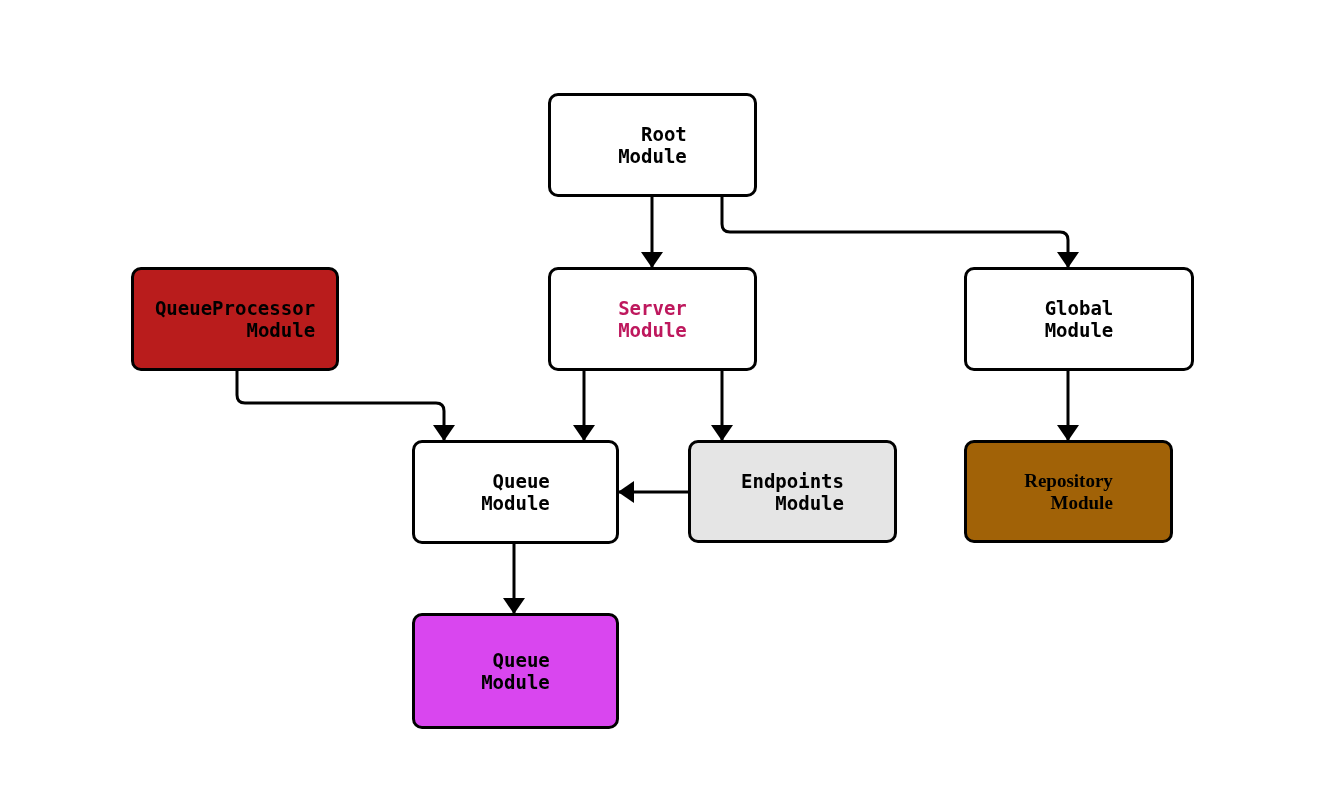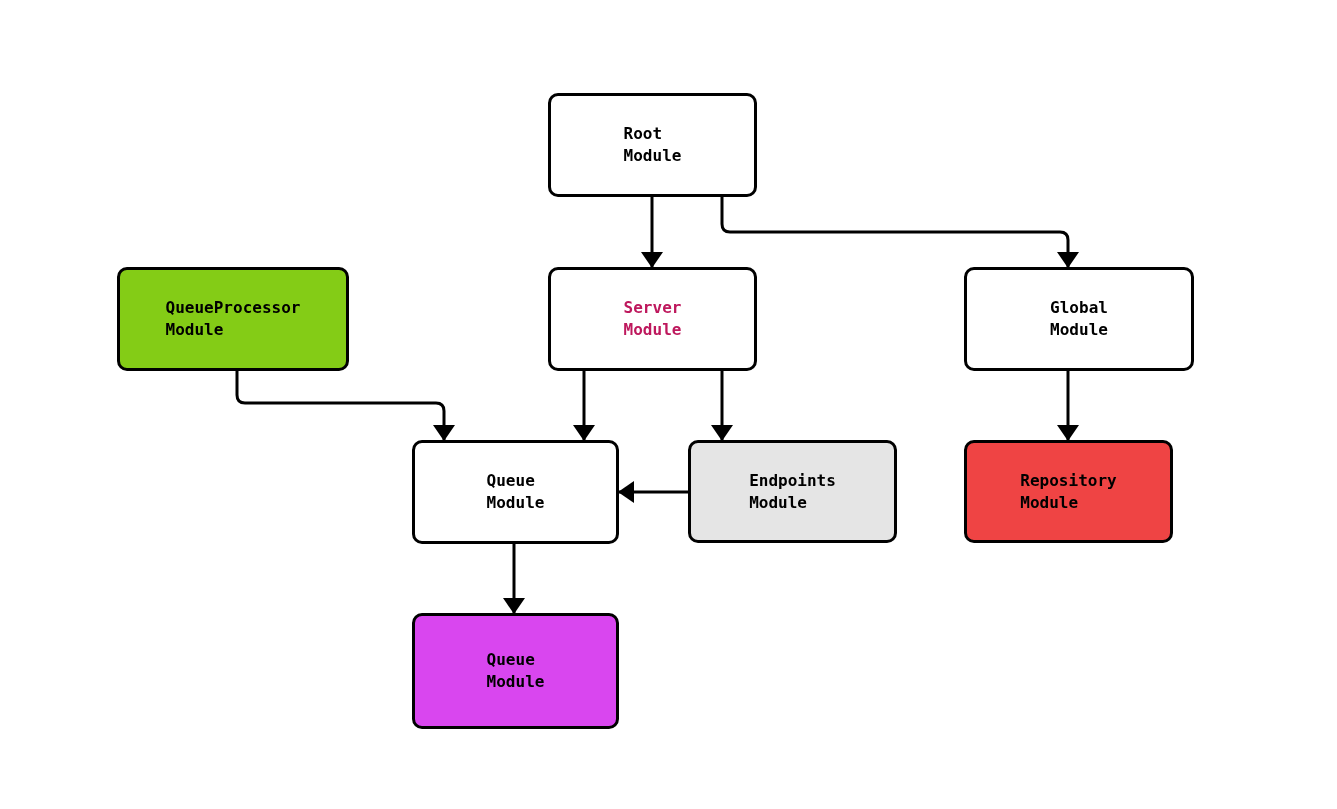--- a/index.html
+++ b/index.html
@@ -27,24 +27,24 @@
     box-sizing: border-box;
     background: #ffffff;
     border: 3px solid #000000;
     border-radius: 10px;
     display: flex;
     align-items: center;
     justify-content: center;
   }
   .node-label {
     font-weight: bold;
-    font-size: 16px;
+    font-size: 19px;
     line-height: 22px;
     color: #000000;
-    text-align: left;
+    text-align: right;
     white-space: pre-line;
     letter-spacing: 0px;
   }
   .edge-path {
     fill: none;
     stroke-width: 3px;
   }
 </style>
 </head>
 <body>
@@ -69,37 +69,37 @@
   </svg>
   <div id="nodes-layer">
       <div class="node" style="left: 548px; top: 93px; width: 209px; height: 104px; background: rgb(255, 255, 255); border-color: rgb(0, 0, 0);">
         <span class="node-label" style="color: rgb(0, 0, 0);">Root
 Module</span>
       </div>
       <div class="node" style="left: 548px; top: 267px; width: 209px; height: 104px; background: rgb(255, 255, 255); border-color: rgb(0, 0, 0);">
         <span class="node-label" style="color: #be185d;">Server
 Module</span>
       </div>
-      <div class="node" style="left: 117px; top: 267px; width: 232px; height: 104px; background: #84cc16; border-color: rgb(0, 0, 0);">
+      <div class="node" style="left: 131px; top: 267px; width: 208px; height: 104px; background: #b91c1c; border-color: rgb(0, 0, 0);">
         <span class="node-label" style="color: rgb(0, 0, 0);">QueueProcessor
 Module</span>
       </div>
       <div class="node" style="left: 964px; top: 267px; width: 230px; height: 104px; background: rgb(255, 255, 255); border-color: rgb(0, 0, 0);">
         <span class="node-label" style="color: rgb(0, 0, 0);">Global
 Module</span>
       </div>
       <div class="node" style="left: 412px; top: 440px; width: 207px; height: 104px; background: rgb(255, 255, 255); border-color: rgb(0, 0, 0);">
         <span class="node-label" style="color: rgb(0, 0, 0);">Queue
 Module</span>
       </div>
       <div class="node" style="left: 688px; top: 440px; width: 209px; height: 103px; background: #e5e5e5; border-color: rgb(0, 0, 0);">
         <span class="node-label" style="color: rgb(0, 0, 0);">Endpoints
 Module</span>
       </div>
-      <div class="node" style="left: 964px; top: 440px; width: 209px; height: 103px; background: #ef4444; border-color: rgb(0, 0, 0);">
+      <div class="node" style="left: 964px; top: 440px; width: 209px; height: 103px; background: #a16207; border-color: rgb(0, 0, 0); font-family: Liberation Serif, serif;">
         <span class="node-label" style="color: rgb(0, 0, 0);">Repository
 Module</span>
       </div>
       <div class="node" style="left: 412px; top: 613px; width: 207px; height: 116px; background: #d946ef; border-color: rgb(0, 0, 0);">
         <span class="node-label" style="color: rgb(0, 0, 0);">Queue
 Module</span>
       </div>
     </div>
 </div>
 

